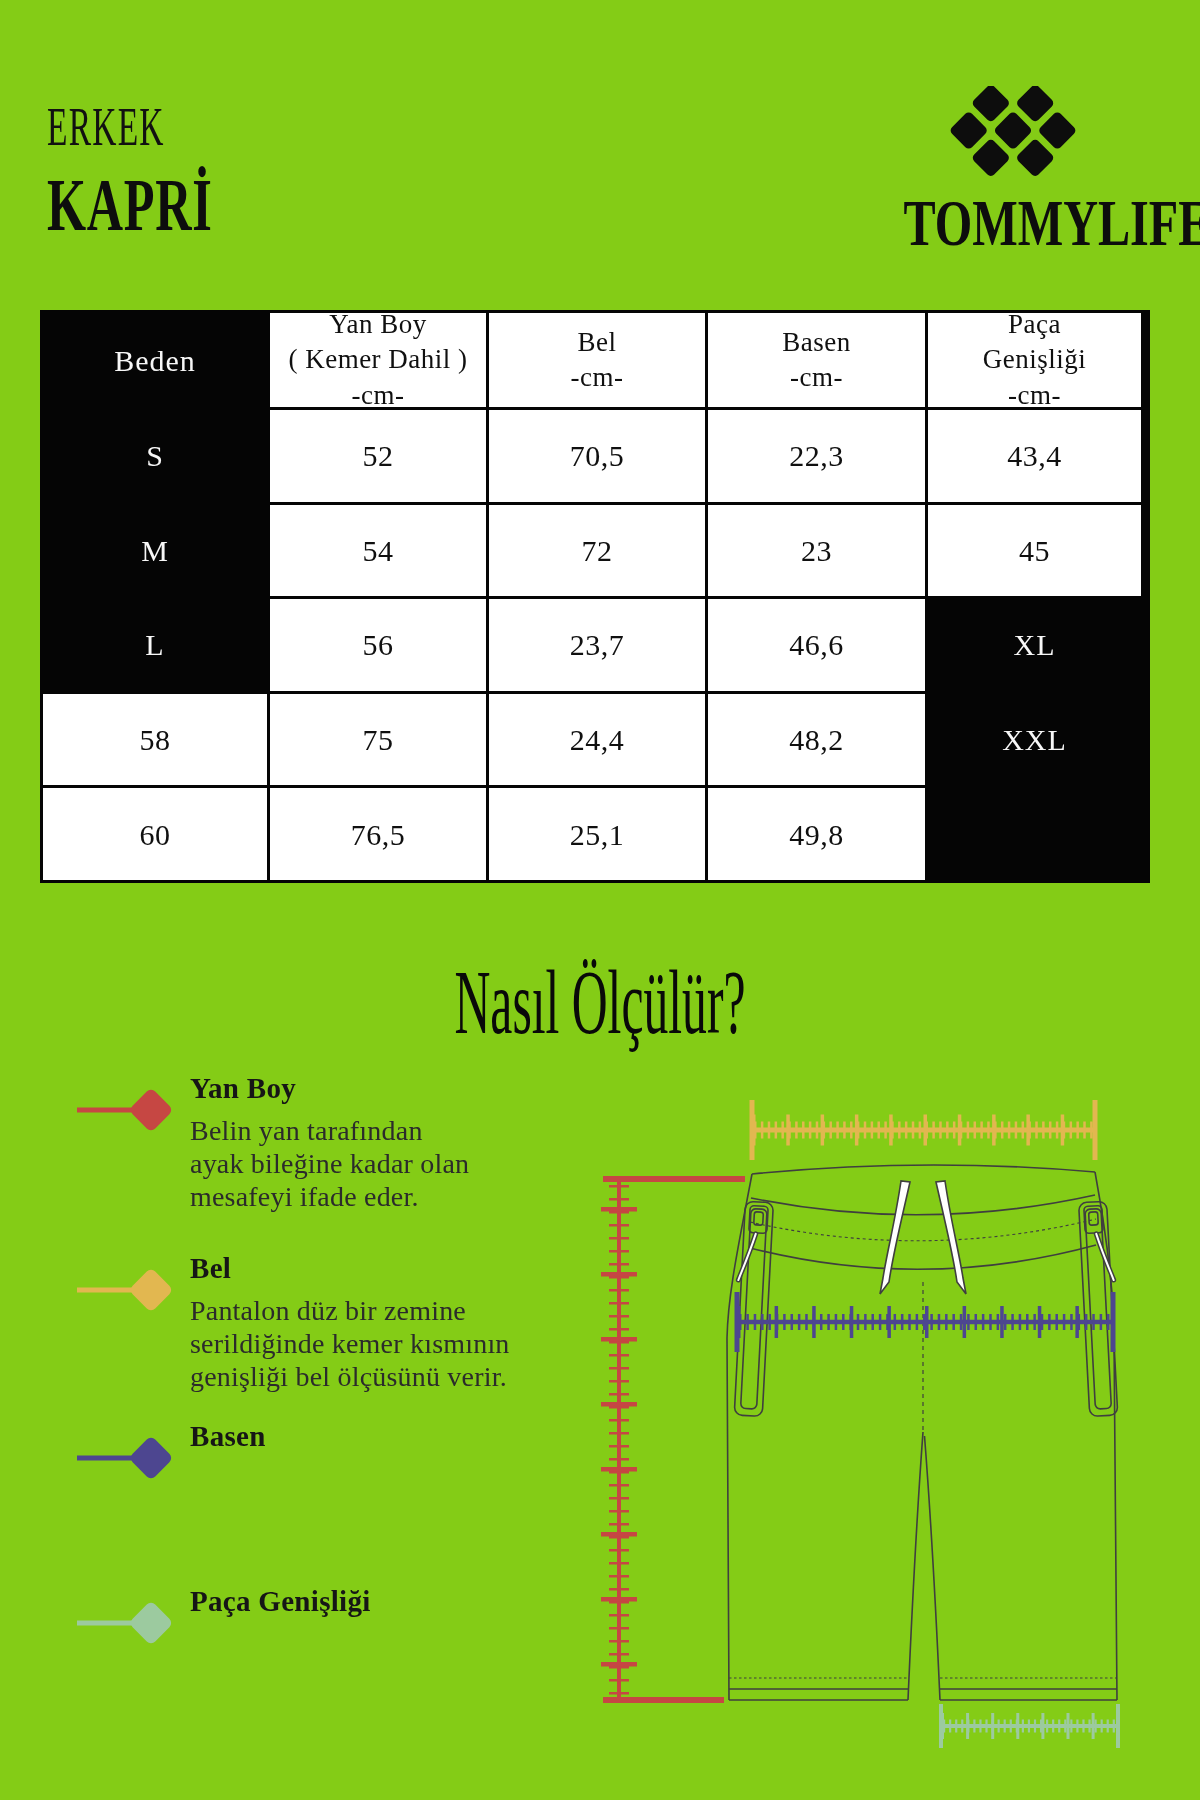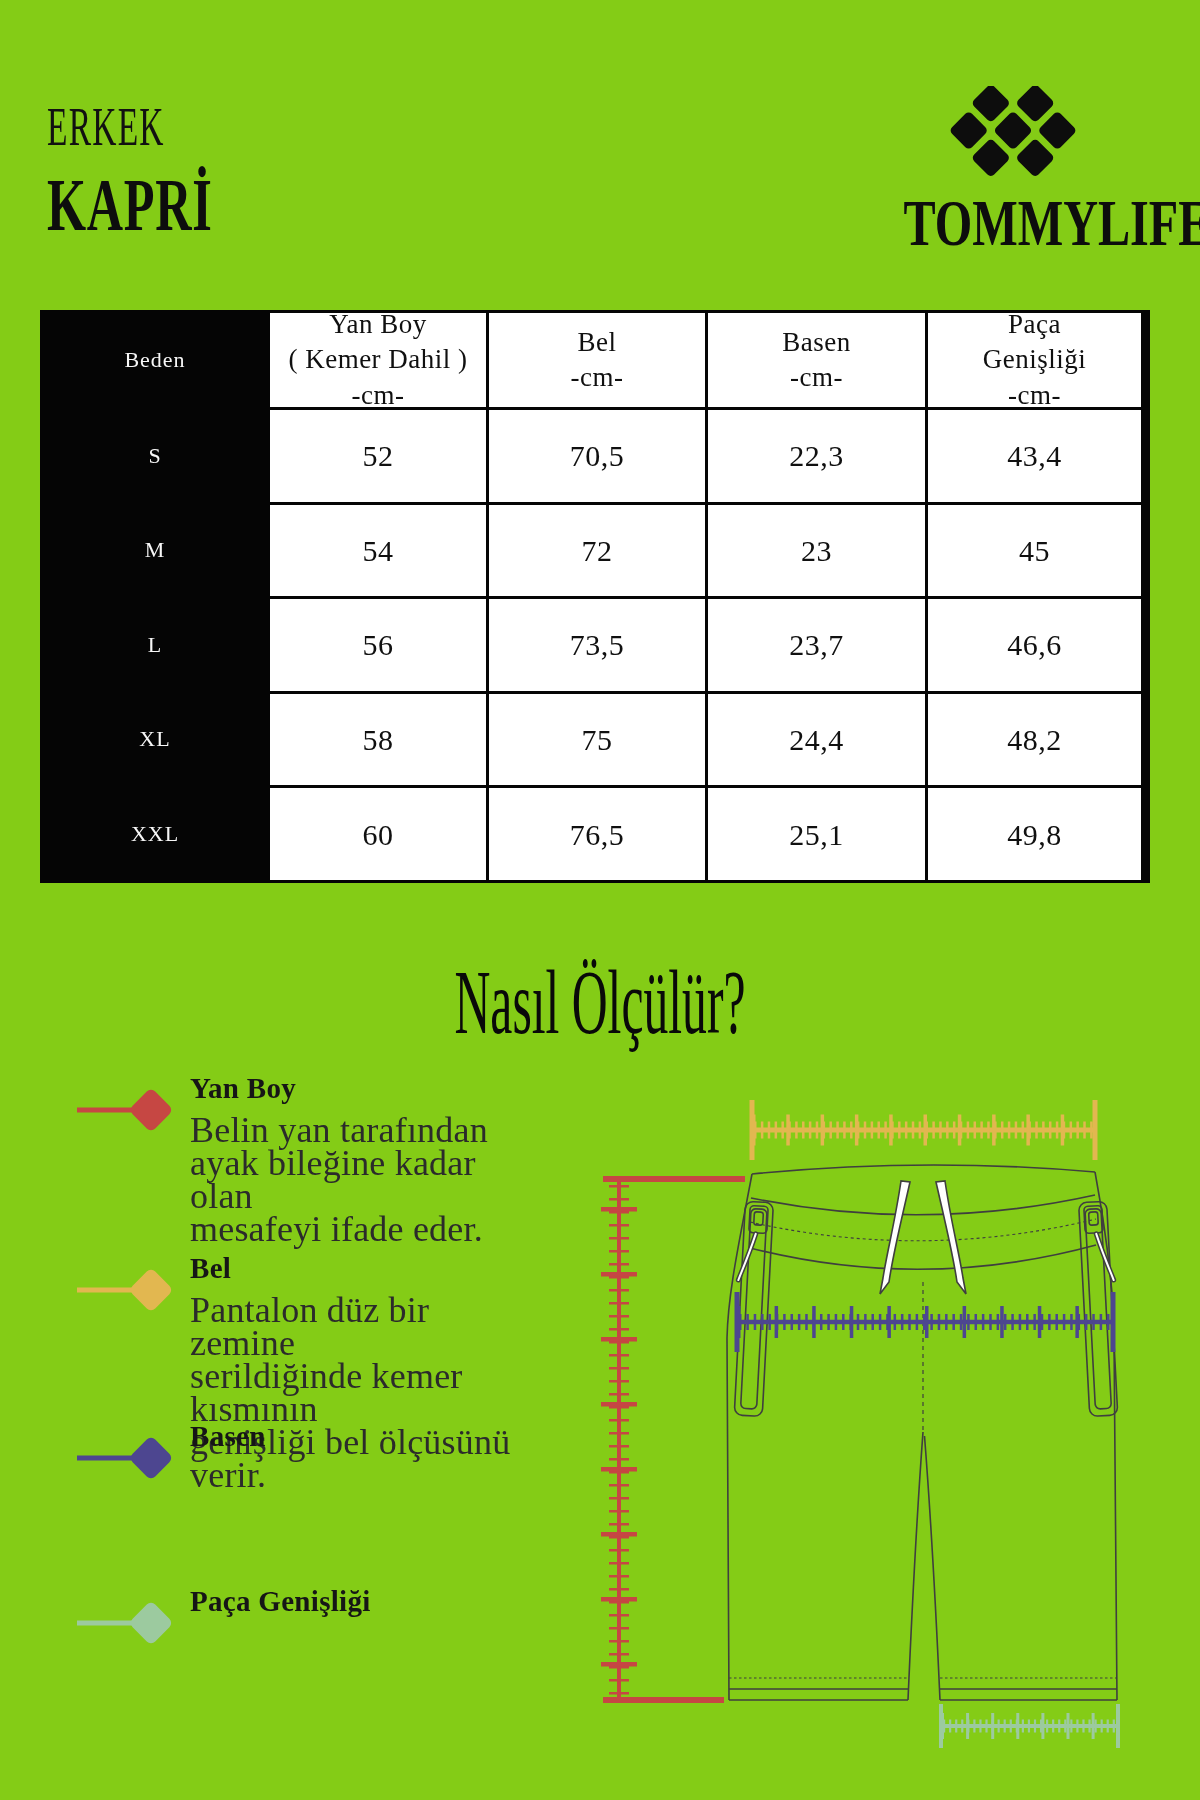--- a/index.html
+++ b/index.html
@@ -18,32 +18,32 @@
               transform:scaleX(.73);transform-origin:center top;margin-top:14px;white-space:nowrap;}
 
   
   .size-table{position:absolute;left:40px;top:310px;width:1104px;height:567px;
               background:#050505;padding:3px;display:grid;gap:3px;
               grid-template-columns:224px 216px 216px 217px 213px;
               grid-template-rows:94px repeat(5, 91.6px);}
   .cell{background:#fff;display:flex;flex-direction:column;align-items:center;justify-content:center;
         font-size:27px;letter-spacing:.5px;color:#101010;line-height:1.3;}
   .cell.value{font-size:30px;}
-  .cell.dark{background:#050505;color:#f7f7f7;font-size:22px;letter-spacing:1px;}
+  .cell.dark{background:#050505;color:#f7f7f7;font-size:30px;letter-spacing:1px;}
 
   
   .measure-title{position:absolute;left:0;top:952px;width:1200px;text-align:center;
                  font-size:92px;font-weight:400;color:#090909;line-height:1.1;
                  transform:scaleX(.54);transform-origin:center top;white-space:nowrap;}
 
   .legend-item{position:absolute;left:75px;width:460px;}
   .legend-sym{position:absolute;left:0;top:0;}
   .legend-text{margin-left:115px;}
   .legend-label{font-size:29px;font-weight:700;color:#161616;letter-spacing:.3px;margin-bottom:9px;}
-  .legend-desc{font-size:36px;color:#2b2b2b;line-height:33px;letter-spacing:.2px;}
+  .legend-desc{font-size:28px;color:#2b2b2b;line-height:33px;letter-spacing:.2px;}
 
   .diagram{position:absolute;left:520px;top:1040px;width:640px;height:760px;}
   .pants{stroke:#3f3f3f;stroke-width:1.6;fill:none;}
 </style>
 </head>
 <body>
 <div class="page">
 
   <div class="title-block">
     <div class="title-thin">ERKEK</div>
@@ -95,21 +95,20 @@
     <div class="cell value">43,4</div>
 
     <div class="cell dark">M</div>
     <div class="cell value">54</div>
     <div class="cell value">72</div>
     <div class="cell value">23</div>
     <div class="cell value">45</div>
 
     <div class="cell dark">L</div>
     <div class="cell value">56</div>
-    <div class="cell value">73,5</div>
     <div class="cell value">23,7</div>
     <div class="cell value">46,6</div>
 
     <div class="cell dark">XL</div>
     <div class="cell value">58</div>
     <div class="cell value">75</div>
     <div class="cell value">24,4</div>
     <div class="cell value">48,2</div>
 
     <div class="cell dark">XXL</div>

